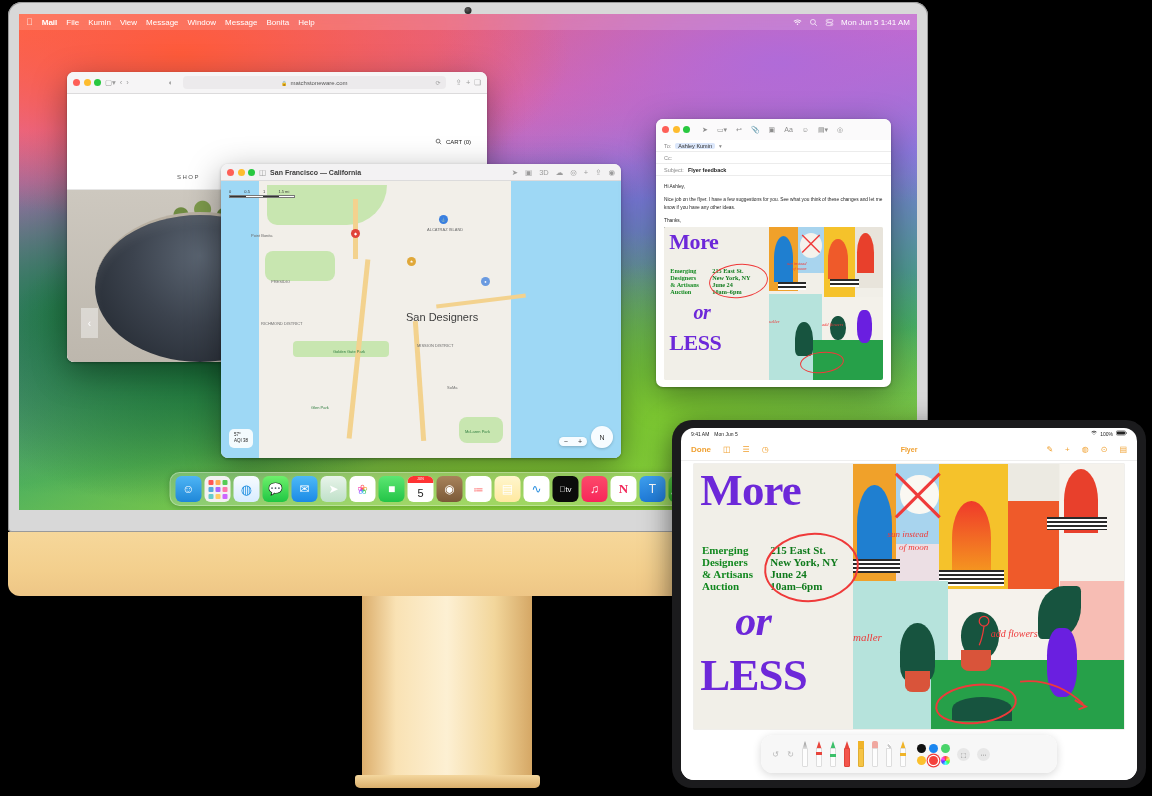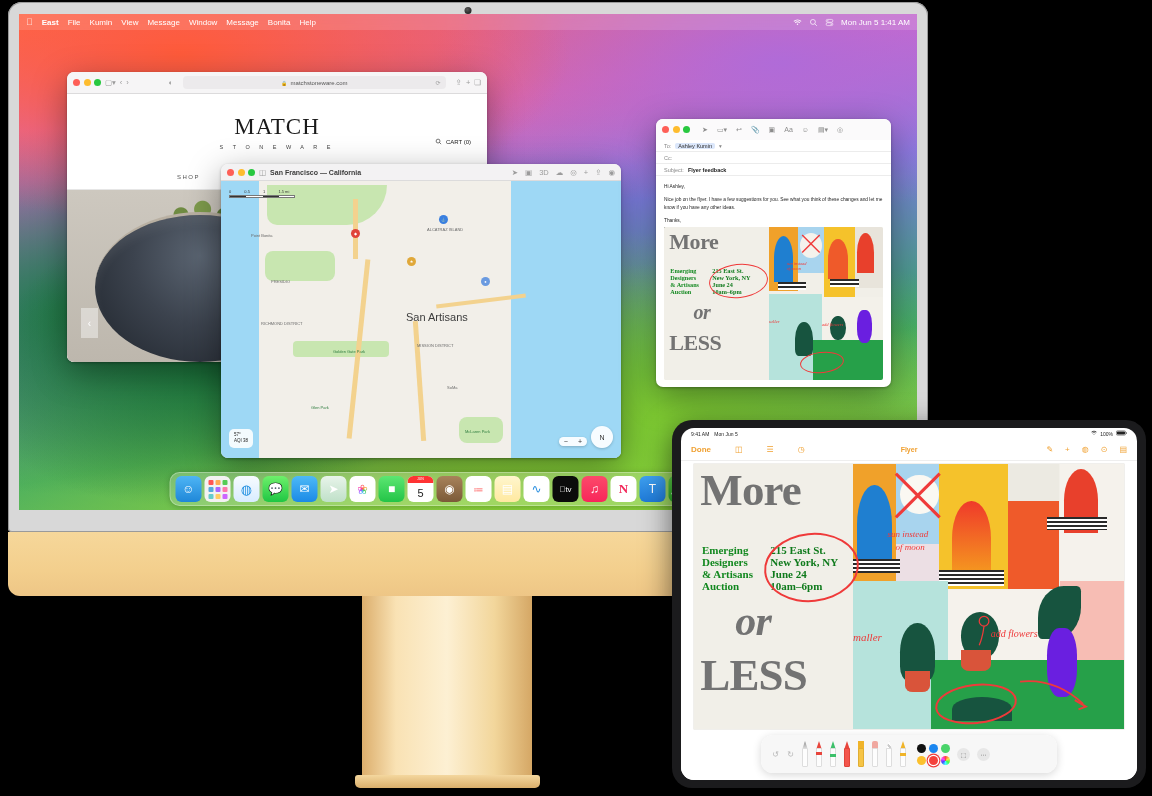--- a/index.html
+++ b/index.html
@@ -191,27 +191,27 @@
   .ml-body { padding: 7px 8px; font-size: 4.8px; color: #1c1c1c; line-height: 1.7; }
   .ml-body p { margin-bottom: 5px; }
   .ml-poster { position: absolute; left: 8px; right: 8px; top: 108px; bottom: 7px;
                border-radius: 2px; overflow: hidden; }
 
   
   .poster { position: relative; width: 100%; height: 100%; background: #f1efe8; overflow: hidden; }
   .pz { position: absolute; }
   .poster-left { position: absolute; left: 0; top: 0; width: 48%; height: 100%; background: #f1efe8; z-index: 3; }
   .p-more, .p-or, .p-less {
-    font-family: "Liberation Serif", serif; font-weight: bold; color: #737373;
+    font-family: "Liberation Serif", serif; font-weight: bold; color: #6d28d9;
     line-height: .82; letter-spacing: -0.02em;
   }
   .p-or { font-style: italic; }
   .p-info { font-family: "Liberation Serif", serif; font-weight: bold; color: #12881f; line-height: 1.12; }
   .p-addr { font-family: "Liberation Serif", serif; font-weight: bold; color: #0f7a1c; line-height: 1.12; }
-  .ink { color: #ef3a3a; font-family: "Liberation Serif", serif; font-style: italic; }
+  .ink { color: #ef3a3a; font-family: "Liberation Serif", serif; font-style: italic; text-align: right; }
   .ellipse-ink { position: absolute; border: 1.6px solid #ef3a3a; border-radius: 50%; transform: rotate(-6deg); }
 
   
   .dock {
     position: absolute; left: 50%; transform: translateX(-50%); bottom: 4px;
     height: 34px; display: flex; align-items: flex-end; gap: 3px;
     padding: 3px 5px; border-radius: 10px;
     background: rgba(255,255,255,0.22); backdrop-filter: blur(10px);
     box-shadow: 0 1px 6px rgba(0,0,0,.22); border: .5px solid rgba(255,255,255,.3);
   }
@@ -226,21 +226,21 @@
     position: absolute; inset: 0; background: #1b1b1d;
     border-radius: 20px; padding: 8px 9px;
     box-shadow: 0 8px 30px rgba(0,0,0,.55);
   }
   .ipad-screen { position: absolute; left: 9px; top: 8px; right: 9px; bottom: 8px;
                  background: #fff; border-radius: 13px; overflow: hidden; }
   .ipad-status { height: 11px; display: flex; align-items: center; padding: 0 10px;
                  font-size: 5px; color: #222; }
   .ipad-status .right { margin-left: auto; display: flex; gap: 3px; align-items: center; }
   .ipad-toolbar { height: 22px; display: flex; align-items: center; padding: 0 10px;
-                  gap: 24px; font-size: 8px; color: #f0a030; position: relative;
+                  gap: 12px; font-size: 8px; color: #f0a030; position: relative;
                   border-bottom: .5px solid #eee; }
   .ipad-title { position: absolute; left: 50%; transform: translateX(-50%);
                 font-size: 7px; font-weight: bold; color: #f0a030; }
   .ipad-tb-right { margin-left: auto; display: flex; gap: 12px; align-items: center; }
   .ipad-canvas { position: absolute; left: 0; right: 0; top: 33px; bottom: 0;
                  background: #fff; display: flex; justify-content: center; }
   .ipad-page { width: 430px; height: 265px; margin-top: 3px; background: #f1efe8;
                position: relative; overflow: hidden; box-shadow: 0 0 0 .5px #e2e0da; }
   .markup-bar {
     position: absolute; left: 50%; transform: translateX(-50%); bottom: 7px;
@@ -270,21 +270,21 @@
   <div class="imac-camera"></div>
 
   <div class="imac-screen">
     <div class="wallpaper">
       <div class="wall-swirl1"></div>
         <div class="wall-swirl2"></div>
     </div>
 
     <div class="menubar">
       <span class="apple"></span>
-      <span class="mb-item bold">East</span>
+      <span class="mb-item bold">Mail</span>
       <span class="mb-item">File</span>
       <span class="mb-item">Kumin</span>
       <span class="mb-item">View</span>
       <span class="mb-item">Message</span>
       <span class="mb-item">Window</span>
       <span class="mb-item">Message</span>
       <span class="mb-item">Bonita</span>
       <span class="mb-item">Help</span>
       <span class="menubar-right">
         <span class="mb-icon">
@@ -324,24 +324,20 @@
         <span class="sf-urlbar">
           <span class="sf-lock">🔒</span>
           <span>matchstoneware.com</span>
           <span class="sf-reload">⟳</span>
         </span>
         <span class="tb-icon">⇪</span>
         <span class="tb-icon">+</span>
         <span class="tb-icon">❏</span>
       </div>
       <div class="sf-body">
-        <div class="sf-logo-wrap">
-          <div class="sf-logo">MATCH</div>
-          <div class="sf-sub">S T O N E W A R E</div>
-        </div>
         <div class="sf-cart">
           <span>
             <svg viewBox="0 0 16 16" width="7" height="7">
                 <circle cx="7" cy="7" r="4.4" stroke="#222" stroke-width="1.4" fill="none"></circle>
                 <line x1="10.3" y1="10.3" x2="14" y2="14" stroke="#222" stroke-width="1.4"></line>
               </svg>
           </span>
           <span>CART (0)</span>
         </div>
         <div class="sf-shop">SHOP</div>
@@ -378,21 +374,21 @@
         <div class="mp-land"></div>
         <div class="mp-park" style="left:46px;top:4px;width:120px;height:40px;border-radius:0 0 40px 10px;"></div>
         <div class="mp-park" style="left:44px;top:70px;width:70px;height:30px;border-radius:8px;"></div>
         <div class="mp-park" style="left:72px;top:160px;width:96px;height:16px;border-radius:4px;"></div>
         <div class="mp-park" style="left:238px;top:236px;width:44px;height:26px;border-radius:8px;"></div>
         <div class="mp-water-bay"></div>
         <div class="mp-road-major" style="left:132px;top:18px;width:5px;height:60px;"></div>
         <div class="mp-road-major" style="left:135px;top:78px;width:5px;height:180px;transform:rotate(6deg);"></div>
         <div class="mp-road-major" style="left:215px;top:118px;width:90px;height:4px;transform:rotate(-7deg);"></div>
         <div class="mp-road-major" style="left:196px;top:140px;width:5px;height:120px;transform:rotate(-4deg);"></div>
-        <div class="mp-label-city">San Artisans</div>
+        <div class="mp-label-city">San Designers</div>
         <div class="mp-label-sm" style="left:30px;top:52px;">Point Bonita</div>
         <div class="mp-label-sm" style="left:206px;top:46px;">ALCATRAZ ISLAND</div>
         <div class="mp-label-sm" style="left:50px;top:98px;">PRESIDIO</div>
         <div class="mp-label-sm" style="left:40px;top:140px;">RICHMOND DISTRICT</div>
         <div class="mp-label-sm" style="left:196px;top:162px;">MISSION DISTRICT</div>
         <div class="mp-label-sm" style="left:112px;top:168px;color:#2f7d3f;">Golden Gate Park</div>
         <div class="mp-label-sm" style="left:226px;top:204px;">SoMa</div>
         <div class="mp-label-sm" style="left:90px;top:224px;color:#2f7d3f;">Glen Park</div>
         <div class="mp-label-sm" style="left:244px;top:248px;color:#2f7d3f;">McLaren Park</div>
         <div class="mp-pin" style="left:130px;top:48px;background:#e0443a;">◆</div>

